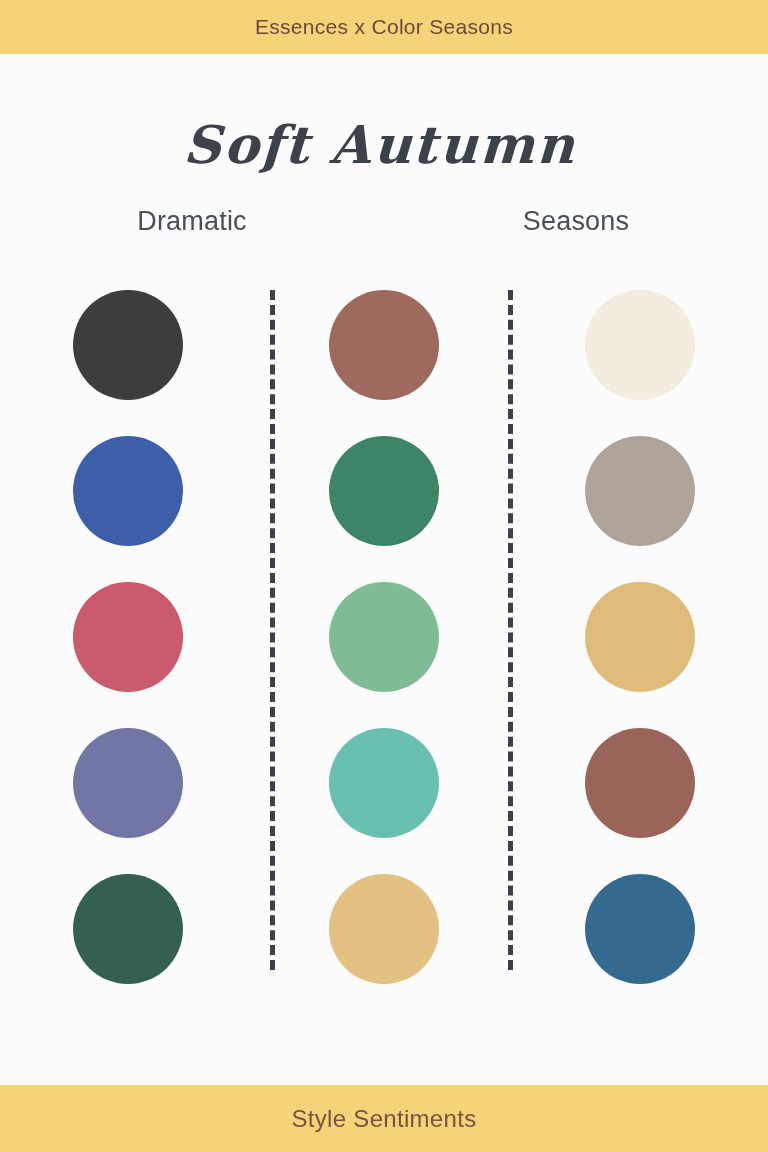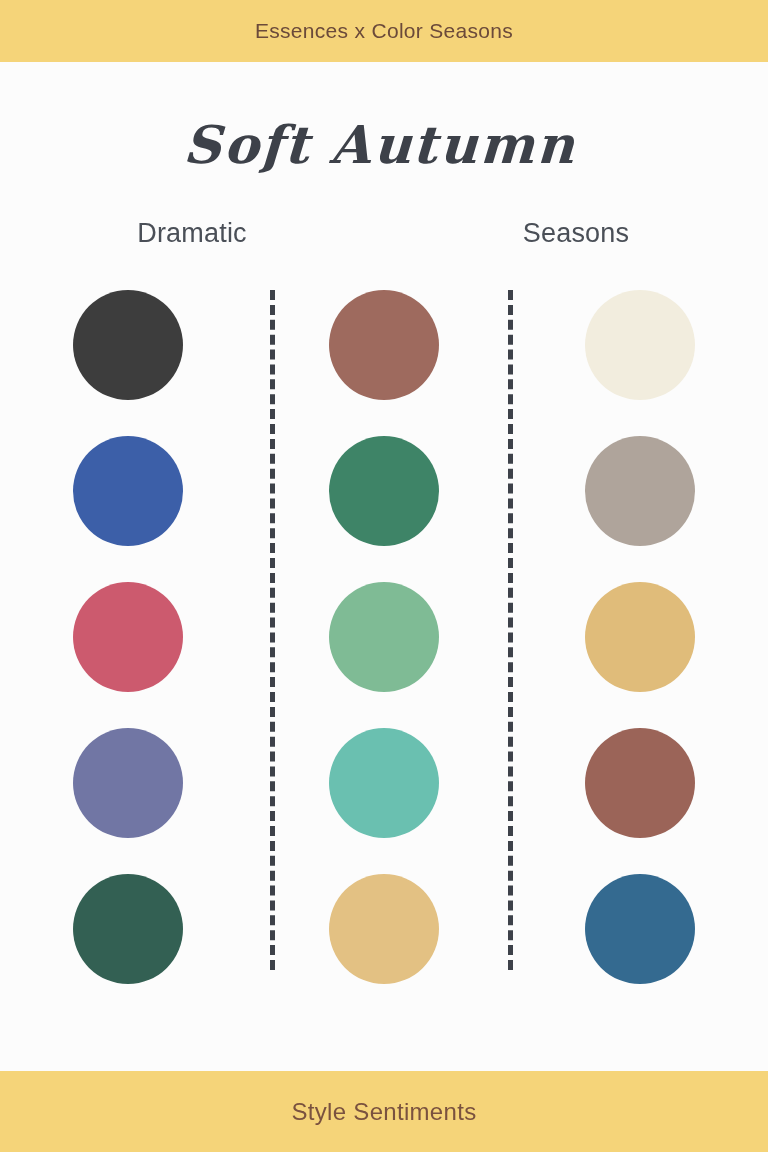--- a/index.html
+++ b/index.html
@@ -20,25 +20,25 @@
     position: absolute;
     left: 0;
     width: 768px;
     display: flex;
     align-items: center;
     justify-content: center;
     background: #F5D479;
   }
   .band-top {
     top: 0;
-    height: 62px;
+    height: 54px;
   }
   .band-bottom {
     bottom: 0;
-    height: 81px;
+    height: 67px;
   }
   .band-text {
     font-size: 21px;
     letter-spacing: 0.3px;
     color: #6B4A3A;
     font-weight: 400;
     white-space: nowrap;
   }
   .band-bottom .band-text {
     font-size: 24px;
@@ -67,21 +67,21 @@
     font-style: italic;
     font-weight: 700;
     color: #3D4149;
     letter-spacing: 2px;
     transform: skewX(-6deg);
   }
 
   
   .columns-header {
     position: absolute;
-    top: 156px;
+    top: 144px;
     left: 0;
     width: 768px;
     display: flex;
   }
   .col-head {
     flex: 1 1 0;
     text-align: center;
     font-size: 27px;
     color: #4A4F57;
     font-weight: 400;

